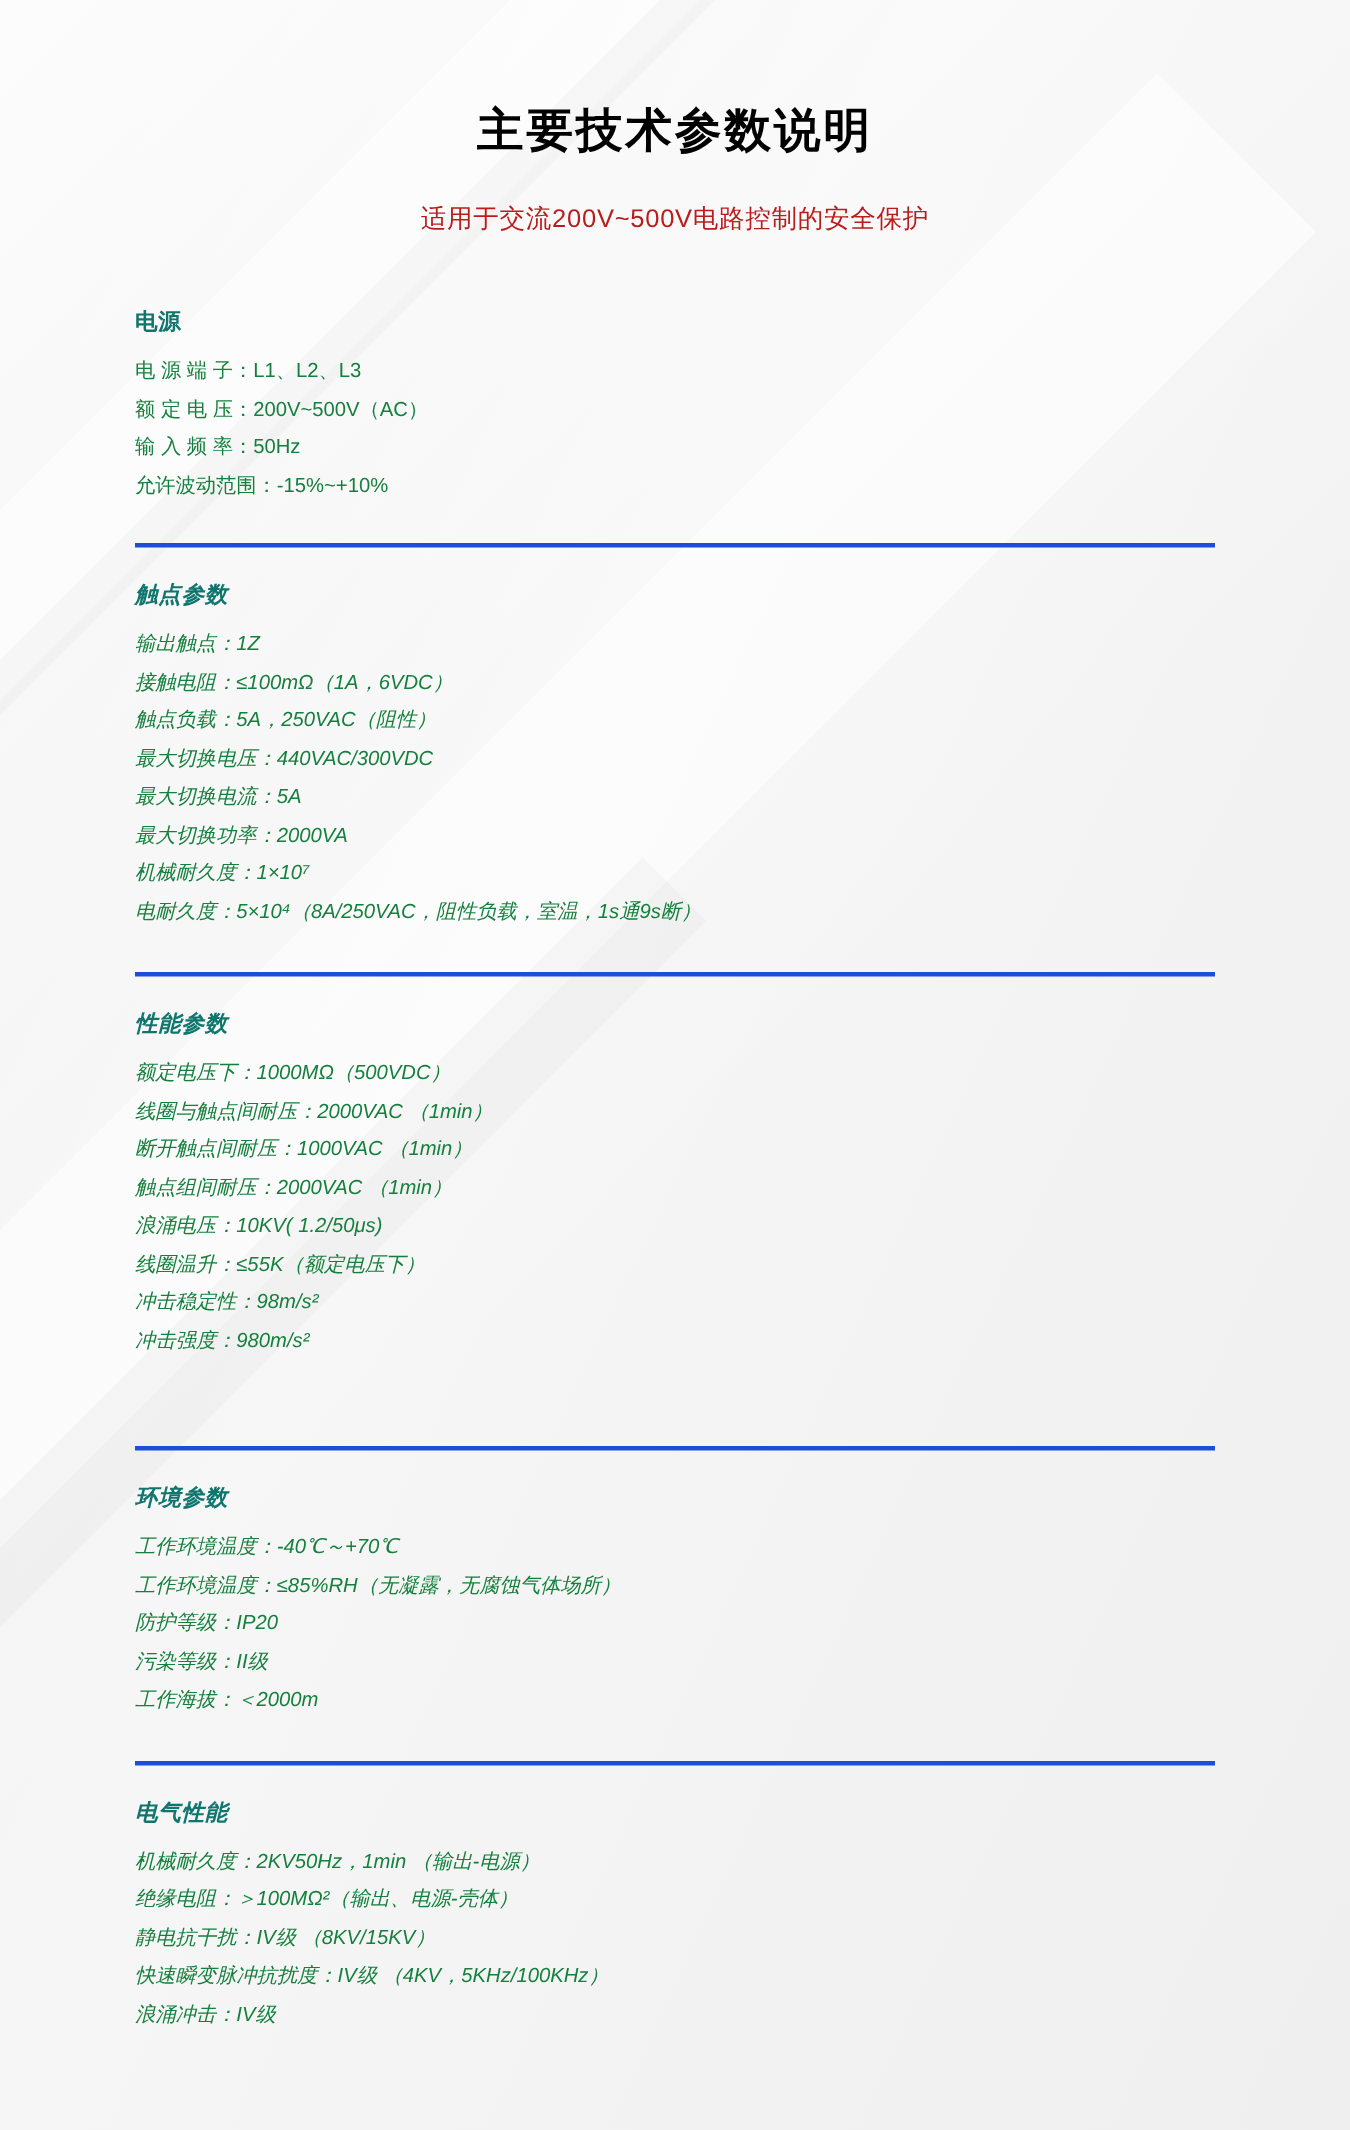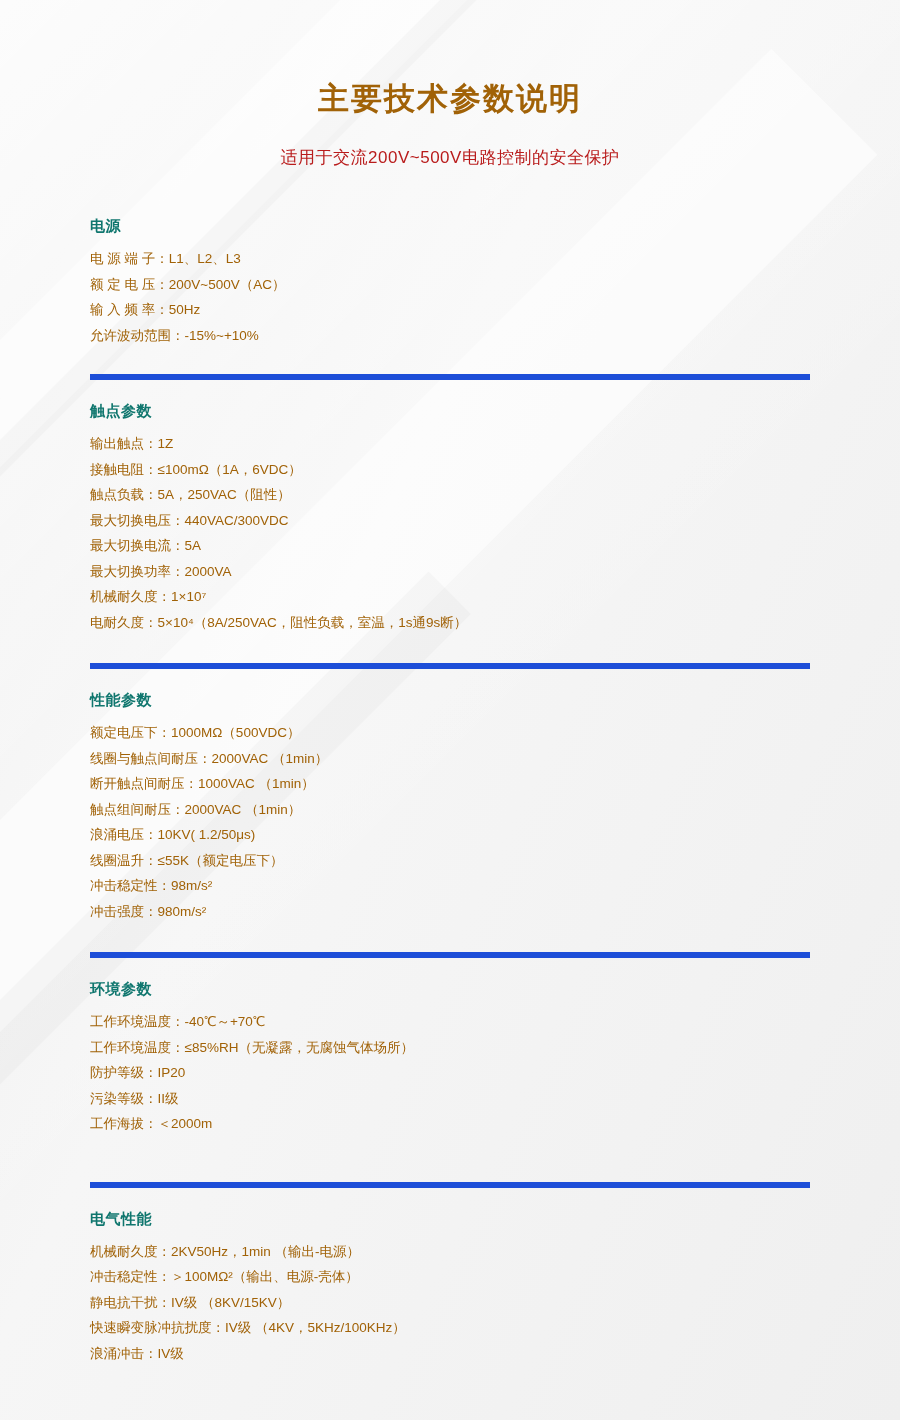--- a/index.html
+++ b/index.html
@@ -44,66 +44,67 @@
     box-sizing: border-box;
   }
 
   .header {
     padding-top: 66px;
     text-align: center;
   }
   .title {
     font-size: 31px;
     font-weight: bold;
-    color: #a16207;
+    color: #000000;
     letter-spacing: 2px;
-    margin: 12px;
+    margin: 0;
   }
   .subtitle {
     margin: 26px 0 0 0;
     font-size: 17px;
     color: #b91c1c;
     letter-spacing: 0.5px;
   }
 
   .content {
     margin: 48px 90px 0 90px;
   }
 
   .section {
     padding-bottom: 18px;
   }
   .section + .section {
-    border-top: 6px solid #1d4ed8;
+    border-top: 3px solid #1d4ed8;
     padding-top: 22px;
+    font-style: italic;
   }
   .section-title {
     font-size: 15px;
     font-weight: bold;
     color: #0f766e;
     margin: 0 0 10px 0;
     letter-spacing: 0.5px;
   }
   .spec-list {
     list-style: none;
     margin: 0;
     padding: 0;
   }
   .spec-item {
     font-size: 13.5px;
     line-height: 25.5px;
-    color: #a16207;
+    color: #15803d;
     white-space: nowrap;
   }
 
   
   .sec-power { padding-bottom: 26px; }
   .sec-contact { padding-top: 24px; padding-bottom: 28px; }
   .sec-perf { padding-top: 24px; padding-bottom: 28px; }
-  .sec-env { padding-top: 24px; padding-bottom: 45px; }
+  .sec-env { padding-top: 24px; padding-bottom: 28px; margin-top: 30px; }
   .sec-elec { padding-top: 24px; padding-bottom: 10px; }
 </style>
 </head>
 <body>
 
 <div class="bg-layer"></div>
 
 <div class="stripe" style="left:-280px; top:620px; width:1400px; height:90px;"></div>
 <div class="stripe dark" style="left:-120px; top:560px; width:1000px; height:26px;"></div>
 <div class="stripe" style="left:-360px; top:1180px; width:1600px; height:150px;"></div>
@@ -164,21 +165,21 @@
         <li class="spec-item">防护等级：IP20</li>
         <li class="spec-item">污染等级：II级</li>
         <li class="spec-item">工作海拔：＜2000m</li>
       </ul>
     </div>
 
     <div class="section sec-elec">
       <h2 class="section-title">电气性能</h2>
       <ul class="spec-list">
         <li class="spec-item">机械耐久度：2KV50Hz，1min （输出-电源）</li>
-        <li class="spec-item">冲击稳定性：＞100MΩ²（输出、电源-壳体）</li>
+        <li class="spec-item">绝缘电阻：＞100MΩ²（输出、电源-壳体）</li>
         <li class="spec-item">静电抗干扰：IV级 （8KV/15KV）</li>
         <li class="spec-item">快速瞬变脉冲抗扰度：IV级 （4KV，5KHz/100KHz）</li>
         <li class="spec-item">浪涌冲击：IV级</li>
       </ul>
     </div>
 
   </div>
 </div>
 
 </body></html>

